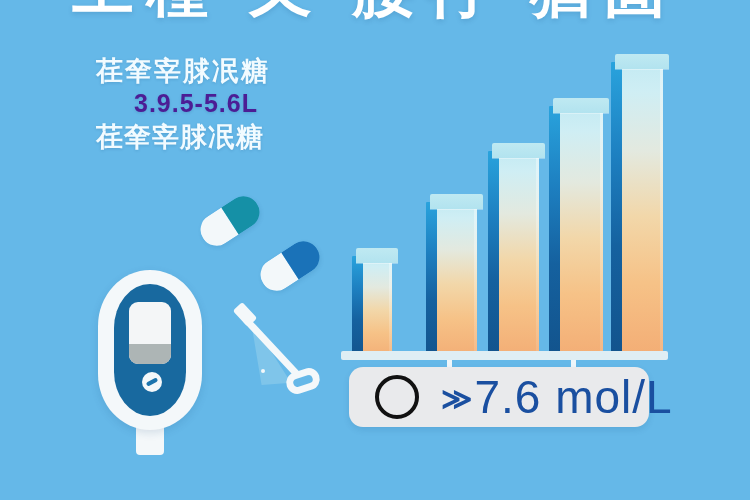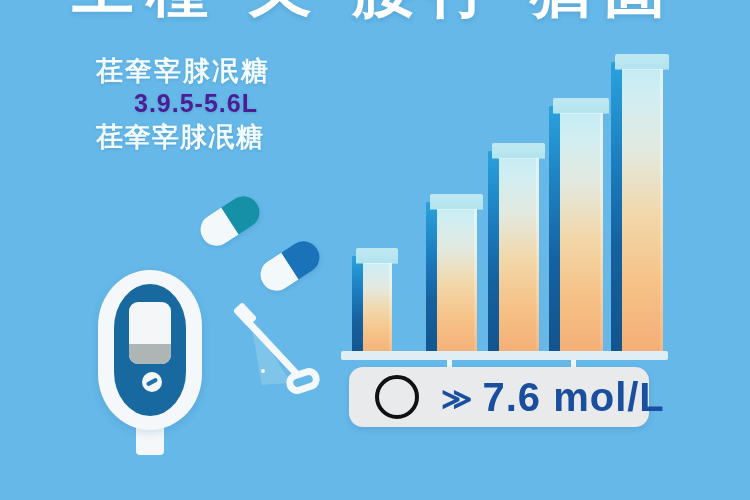--- a/index.html
+++ b/index.html
@@ -133,24 +133,24 @@
     margin-left:22px;
     color:#1a4fa0;
     font-size:30px;
     font-weight:700;
     line-height:1;
     flex:0 0 auto;
     position:relative;
     top:2px;
   }
   #pill .val {
-    margin-left:10px;
+    margin-left:2px;
     color:#1a4fa0;
-    font-size:40px;
-    font-weight:700;
+    font-size:46px;
+    font-weight:400;
     letter-spacing:1px;
     line-height:1;
     white-space:nowrap;
   }
 
   
   #meter {
     position:absolute;
     left:98px; top:270px;
     width:104px; height:185px;

